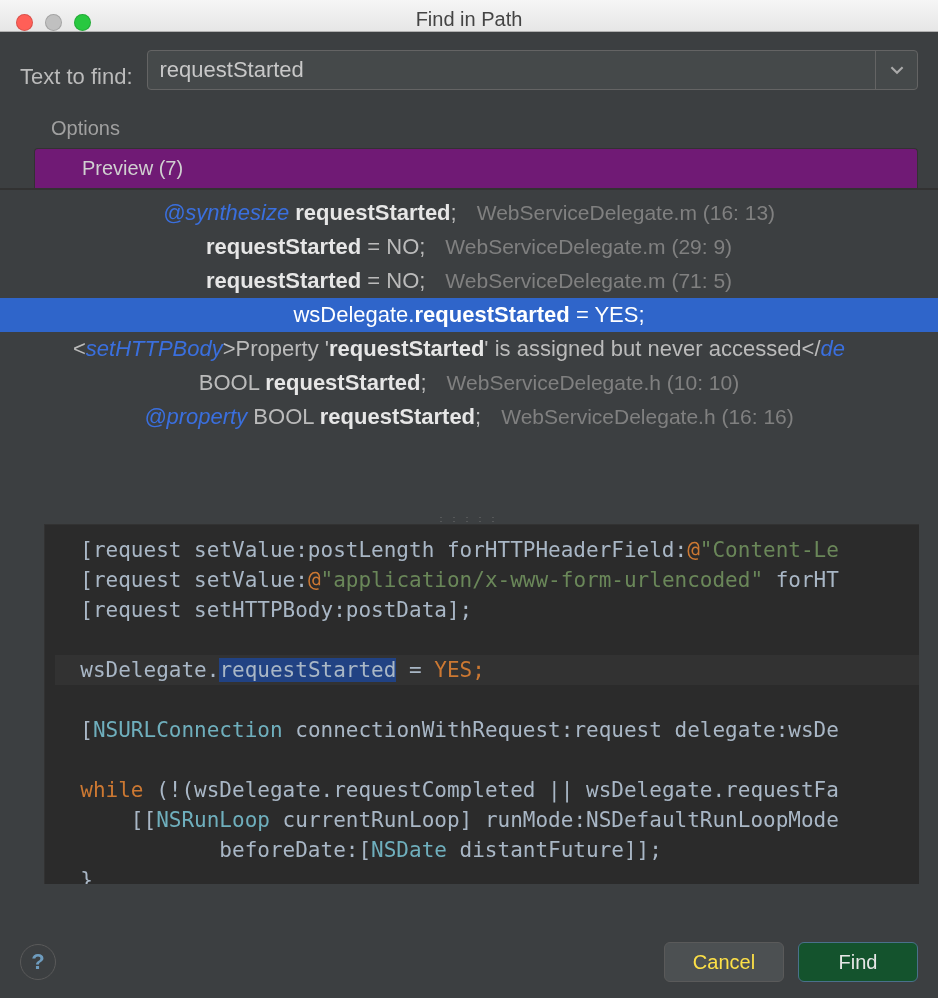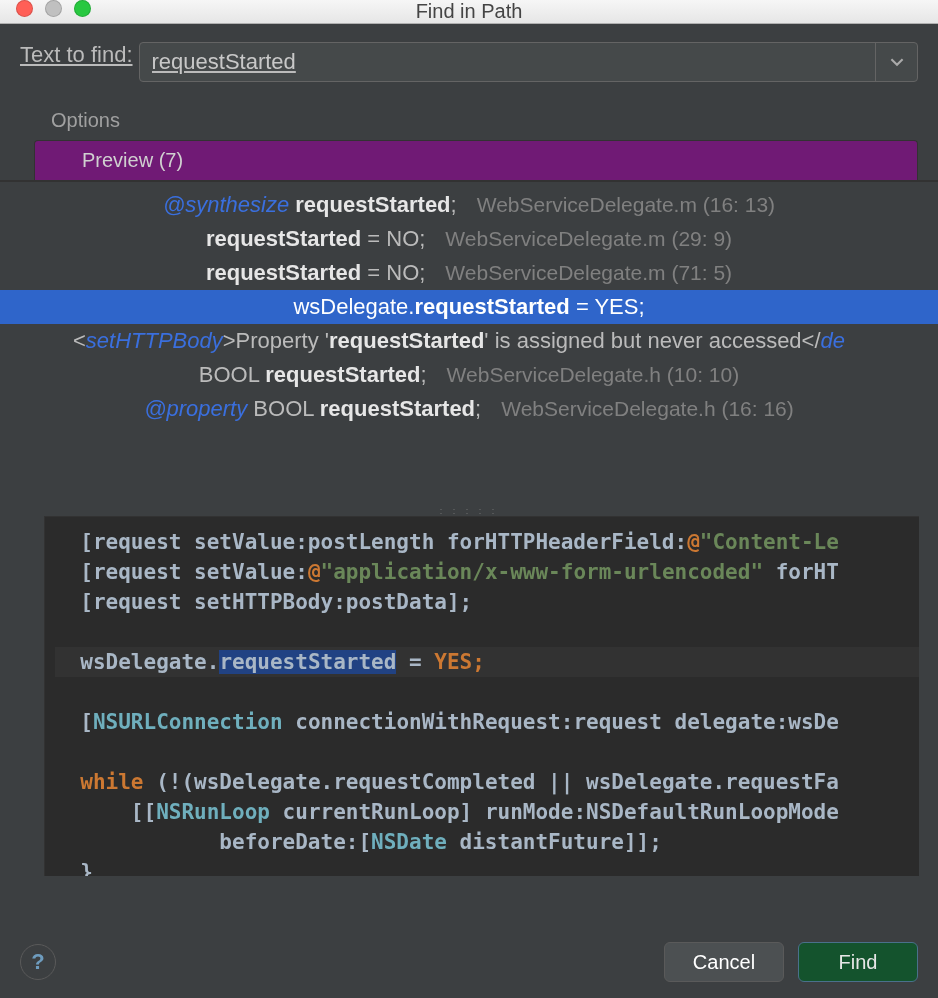--- a/index.html
+++ b/index.html
@@ -5,25 +5,25 @@
   * { box-sizing: border-box; margin: 0; padding: 0; }
   body {
     width: 938px;
     height: 998px;
     background: #3C3F41;
     font-family: -apple-system, "Helvetica Neue", Arial, sans-serif;
     color: #BBBBBB;
     overflow: hidden;
   }
   .titlebar {
-    height: 24px;
+    height: 32px;
     background: linear-gradient(#f6f6f6, #e6e6e6);
     border-bottom: 1px solid #b0b0b0;
     display: flex;
-    align-items: flex-start;
+    align-items: flex-end;
     position: relative;
   }
   .traffic-lights {
     display: flex;
     gap: 12px;
     padding-left: 16px;
   }
   .tl {
     width: 17px; height: 17px; border-radius: 50%;
     box-shadow: inset 0 0 0 1px rgba(0,0,0,0.15);
@@ -36,23 +36,22 @@
     left: 0; right: 0;
     text-align: center;
     color: #444;
     font-size: 20px;
   }
   .content {
     padding: 18px 20px 0 20px;
   }
   .find-row {
     display: flex;
-    align-items: flex-start;
-    gap: 6px;
-    text-decoration: underline;
+    align-items: flex-end;
+    gap: 14px;
   }
   .find-label {
     font-size: 22px;
     color: #BBBBBB;
   }
   .combo {
     flex: 1;
     display: flex;
     border: 1px solid #646464;
     border-radius: 4px;
@@ -150,21 +149,20 @@
     height: 360px;
     overflow: hidden;
     font-family: Menlo, Consolas, monospace;
     font-size: 21px;
     line-height: 30px;
     color: #A9B7C6;
     white-space: pre;
     padding: 10px 0 10px 10px;
     border-left: 1px solid #323232;
     border-top: 1px solid #323232;
-    font-weight: bold;
   }
   .preview .tok-kw { color: #CC7832; }
   .preview .tok-str { color: #6A8759; }
   .preview .tok-at { color: #CC7832; }
   .preview .tok-type { color: #6FAFBD; }
   .preview .tok-val { color: #CC7832; }
   .preview .hl-line { background: #323232; display: inline-block; width: 100%; }
   .preview .hl-word { background: #214283; }
 
   .footer {
@@ -195,21 +193,21 @@
     min-width: 120px;
     height: 40px;
     border-radius: 6px;
     font-size: 20px;
     display: flex;
     align-items: center;
     justify-content: center;
     cursor: pointer;
     border: 1px solid #5A5A5A;
     background: #4C5052;
-    color: #ffffff;
+    color: #fde047;
   }
   .btn.primary {
     background: #14532d;
     border-color: #4A708B;
     color: #E6E6E6;
   }
 </style>
 </head>
 <body>
 

